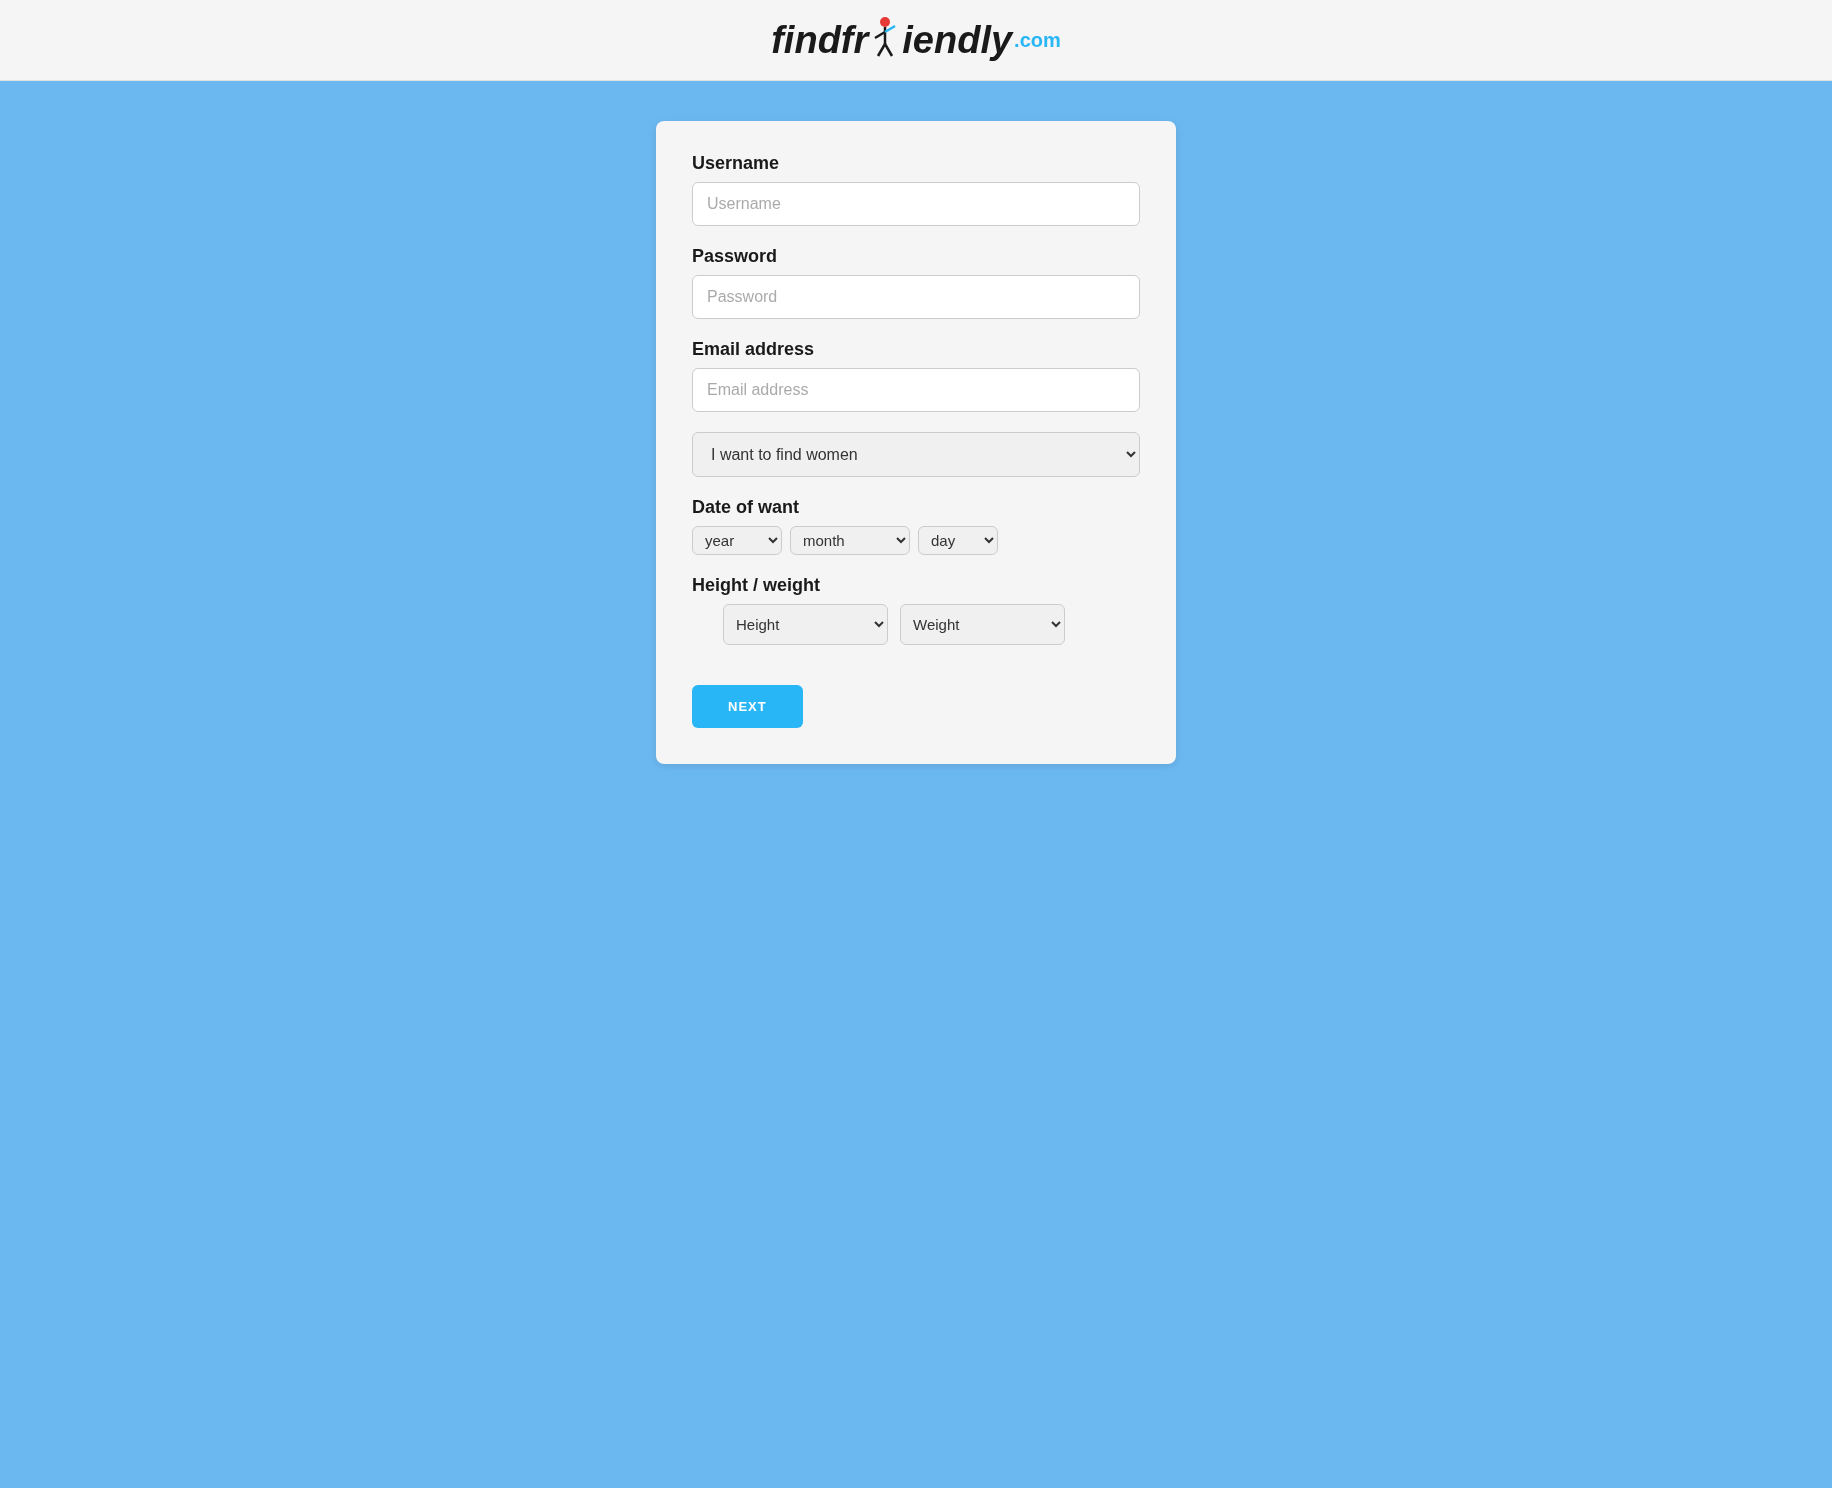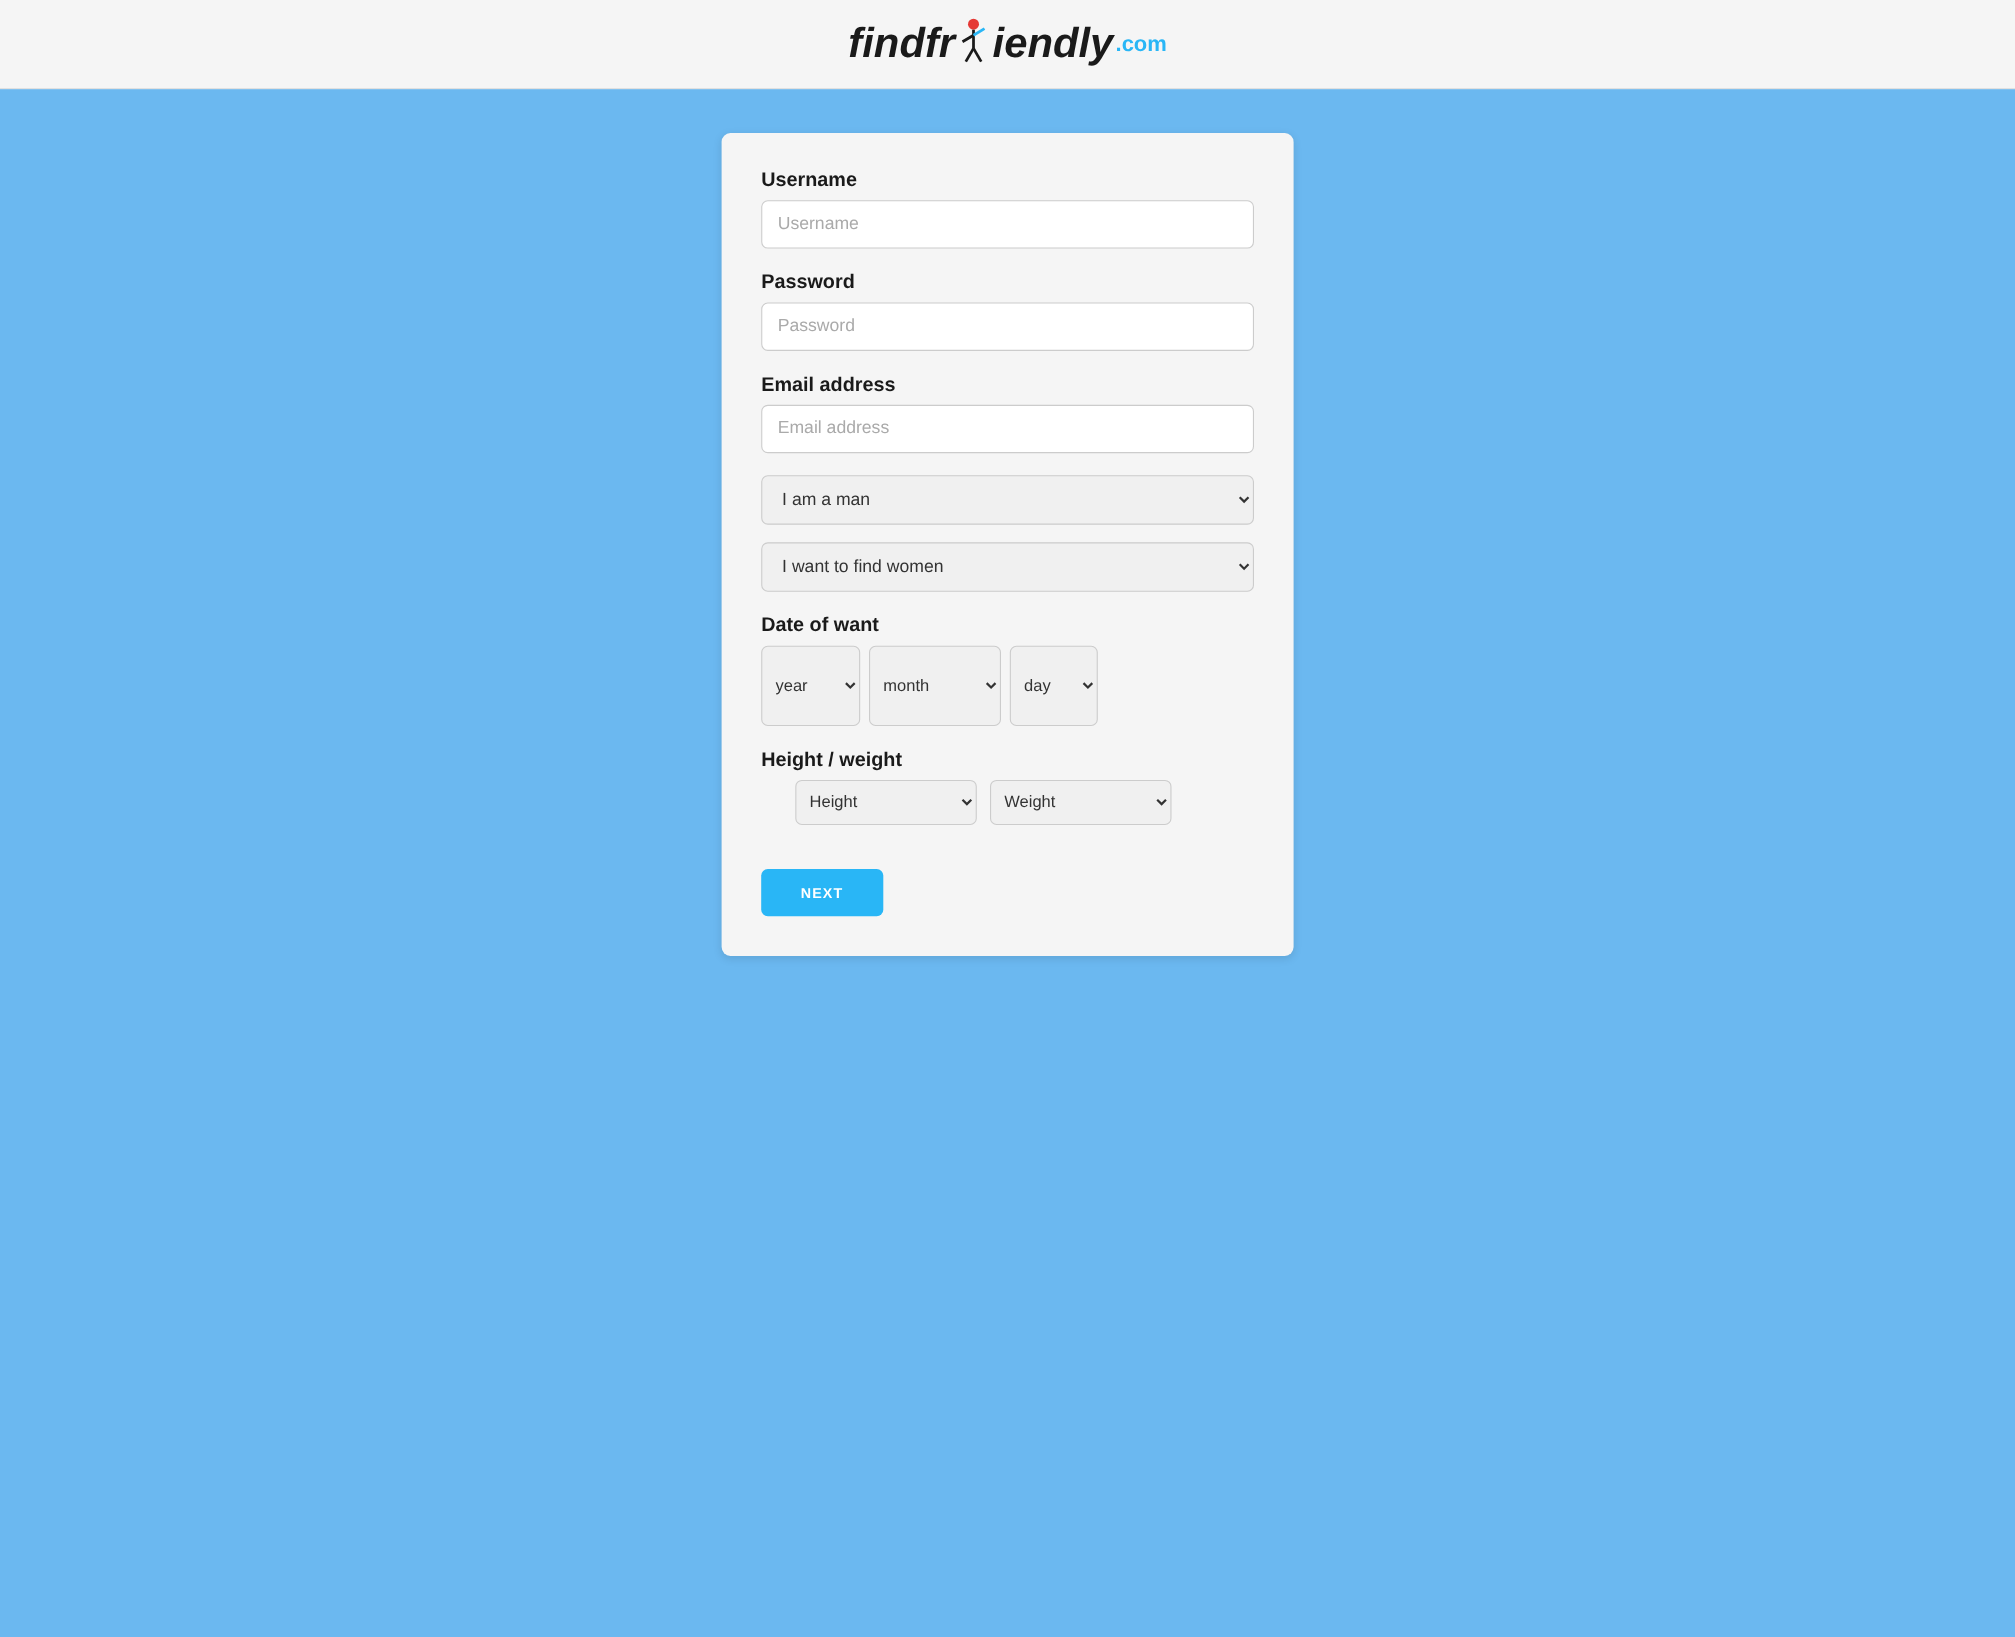--- a/index.html
+++ b/index.html
@@ -91,21 +91,21 @@
     }
 
     
     .dob-row {
       display: flex;
       gap: 8px;
       align-items: center;
     }
 
     .dob-select {
-      padding: 26px 8px;
+      padding: 4px 8px;
       font-size: 15px;
       color: #333;
       background-color: #f0f0f0;
       border: 1px solid #cccccc;
       border-radius: 6px;
       appearance: auto;
       cursor: pointer;
     }
 
     .dob-year {
@@ -233,26 +233,20 @@
       <input class="text-input" type="password" placeholder="Password" style="">
     </div>
 
     
     <div class="field-group">
       <label class="field-label">Email address</label>
       <input class="text-input" type="email" placeholder="Email address" style="">
     </div>
 
     
-    <div class="select-field-group">
-      <select class="select-full">
-        <option value="man">I am a man</option>
-        <option value="woman">I am a woman</option>
-      </select>
-    </div>
 
     
     <div class="select-field-group" style="margin-bottom:20px;">
       <select class="select-full">
         <option value="women">I want to find women</option>
         <option value="men">I want to find men</option>
         <option value="everyone">I want to find everyone</option>
       </select>
     </div>
 

